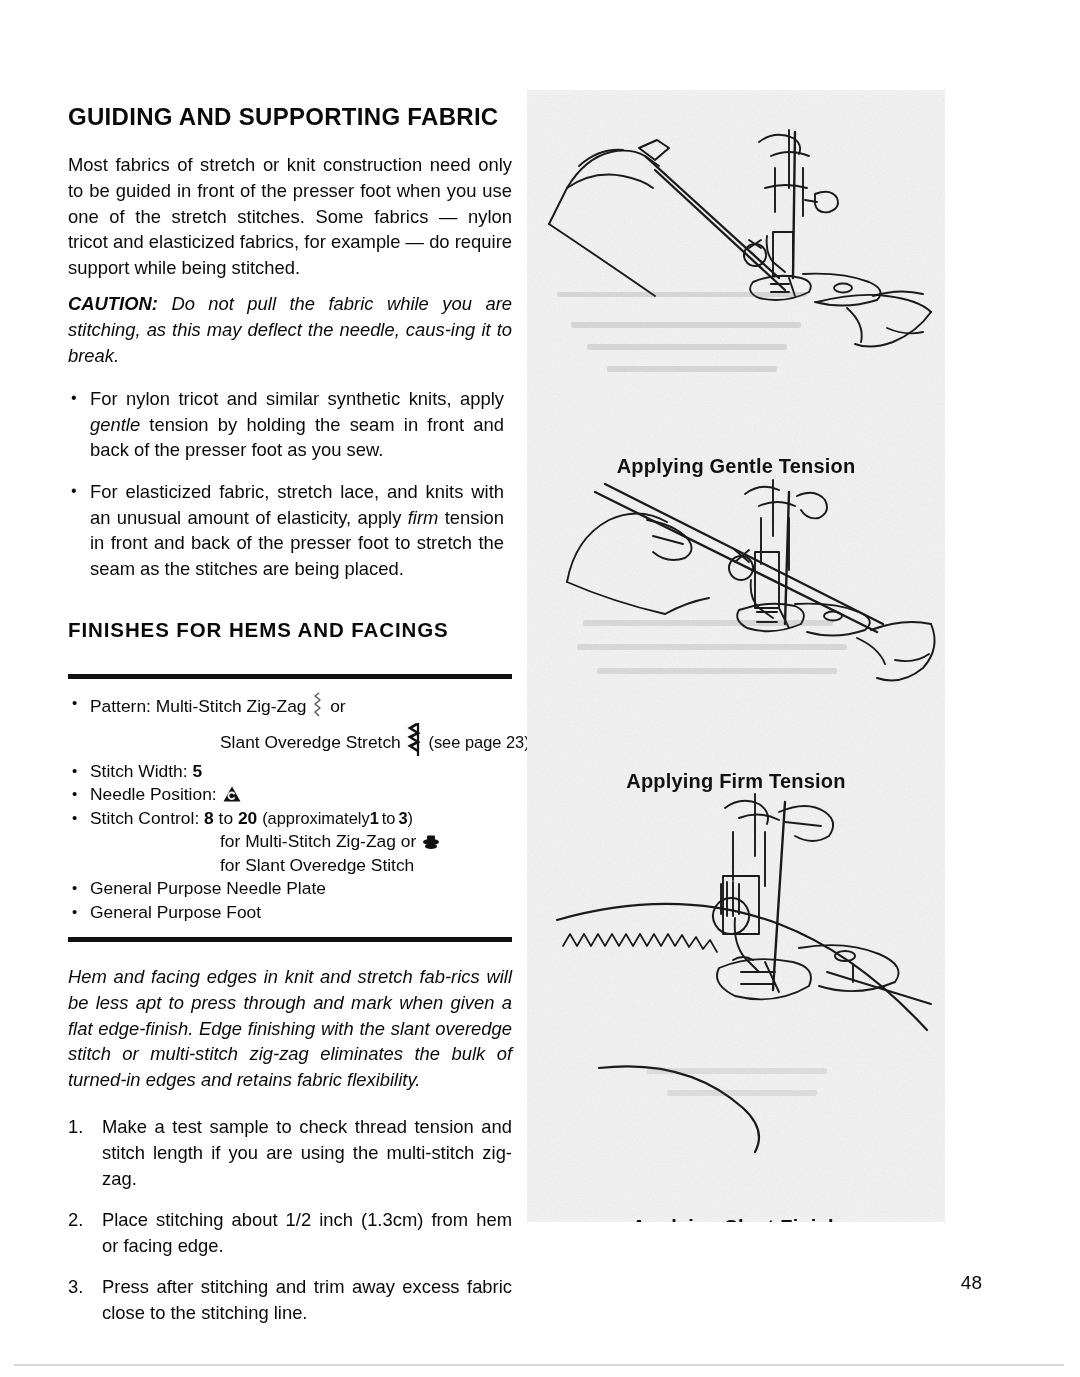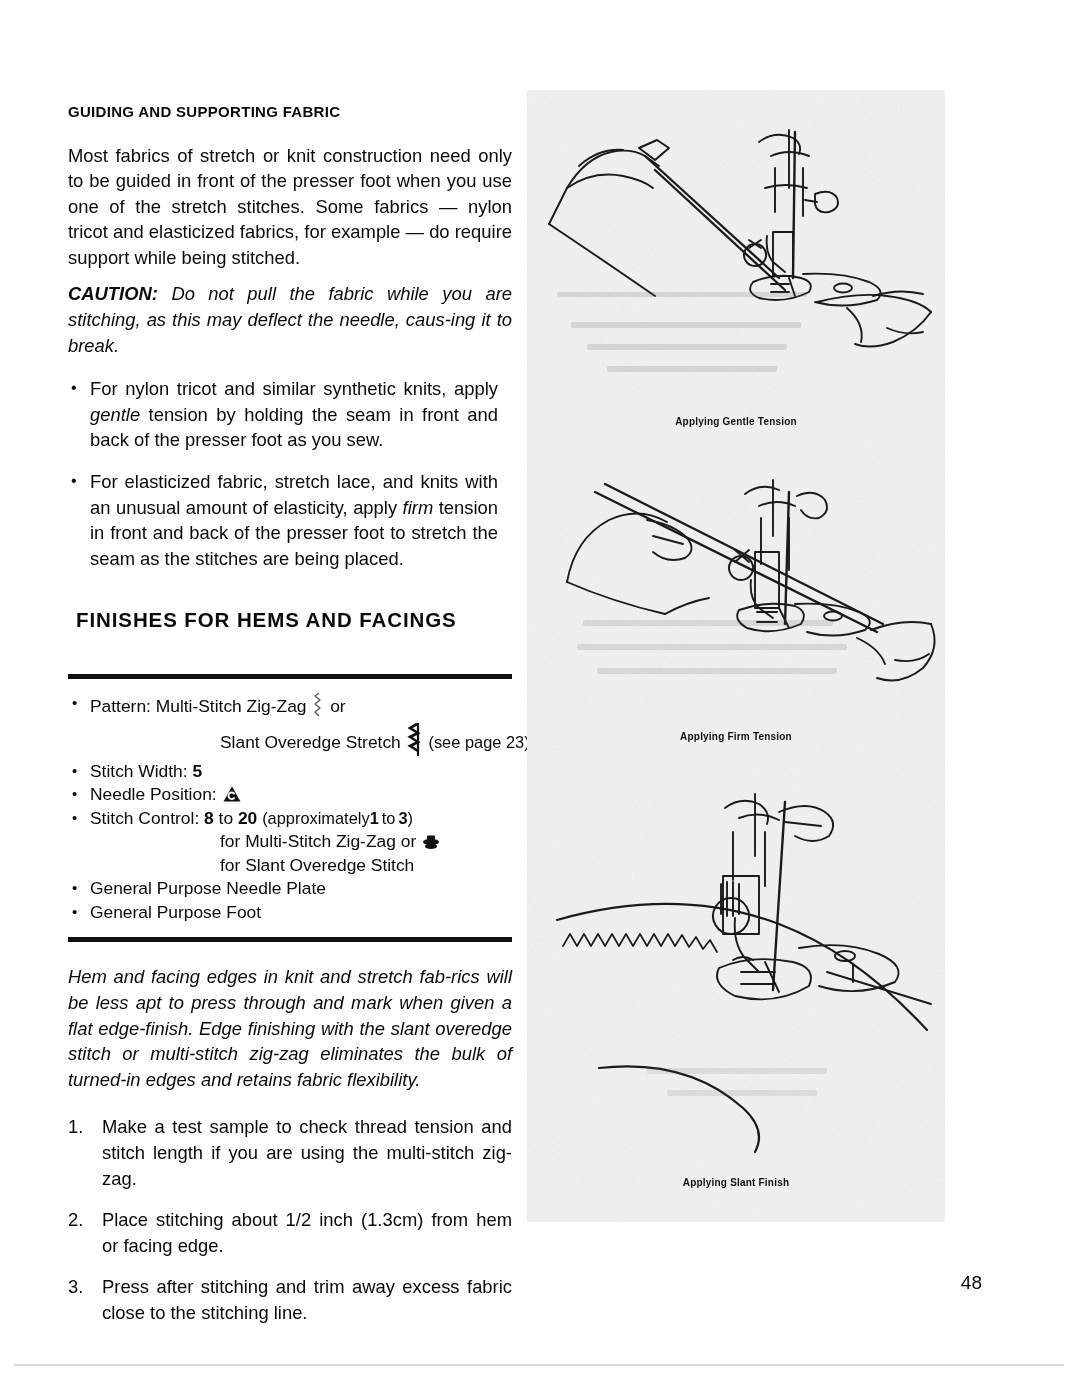--- a/index.html
+++ b/index.html
@@ -18,21 +18,21 @@
 
   
   .text-col {
     position: absolute;
     left: 68px;
     top: 104px;
     width: 444px;
   }
 
   h2.section-heading {
-    font-size: 15px;
+    font-size: 24px;
     font-weight: bold;
     letter-spacing: 0.3px;
     margin: 0 0 22px 0;
     line-height: 1.1;
   }
   h2.section-heading-2 {
     font-size: 20.5px;
     font-weight: bold;
     letter-spacing: 0.9px;
     margin: 0;
@@ -54,21 +54,21 @@
     font-style: italic;
     text-align: justify;
   }
   p.caution .cap {
     font-weight: bold;
     font-style: italic;
   }
 
   ul.bullets {
     list-style: none;
-    margin: 18px 14px 0 0;
+    margin: 18px 8px 0 0;
     padding: 0;
   }
   ul.bullets li {
     position: relative;
     padding-left: 22px;
     font-size: 18.4px;
     line-height: 25.6px;
     text-align: justify;
     margin-bottom: 16px;
   }
@@ -77,21 +77,21 @@
     content: "\2022";
     position: absolute;
     left: 3px;
     top: -1px;
     font-size: 16px;
   }
   em.it { font-style: italic; }
 
   
   .settings {
-    margin-top: 42px;
+    margin-top: 32px;
   }
   .rule {
     height: 5px;
     background: #111111;
     width: 100%;
   }
   .rule.bottom { height: 5px; }
 
   .spec-list {
     list-style: none;
@@ -167,24 +167,25 @@
   .fig {
     position: absolute;
     left: 0;
     width: 418px;
   }
   .fig svg { display: block; }
   .fig-caption {
     position: absolute;
     width: 418px;
     text-align: center;
-    font-size: 10px;
+    font-size: 20px;
     font-weight: bold;
     color: #111;
     letter-spacing: 0.2px;
+    margin-top: 39px;
   }
 
   
   .page-number {
     position: absolute;
     right: 98px;
     top: 1272px;
     font-size: 19px;
   }
 
@@ -214,21 +215,21 @@
 
   <ul class="bullets">
     <li>
       <span>For nylon tricot and similar synthetic knits, apply </span><em class="it">gentle</em><span> tension by holding the seam in front and back of the presser foot as you sew.</span>
     </li>
     <li>
       <span>For elasticized fabric, stretch lace, and knits with an unusual amount of elasticity, apply </span><em class="it">firm</em><span> tension in front and back of the presser foot to stretch the seam as the stitches are being placed.</span>
     </li>
   </ul>
 
-  <h2 class="section-heading-2" style="margin-top:38px;margin-left:8px;">FINISHES FOR HEMS AND FACINGS</h2>
+  <h2 class="section-heading-2" style="margin-top:38px;">FINISHES FOR HEMS AND FACINGS</h2>
 
   <div class="settings">
     <div class="rule"></div>
 
     <ul class="spec-list">
       <li>
         <span>Pattern:</span>
         <span>Multi-Stitch Zig-Zag</span>
         <span class="glyph">
           <svg width="14" height="30" viewBox="0 0 14 30">

